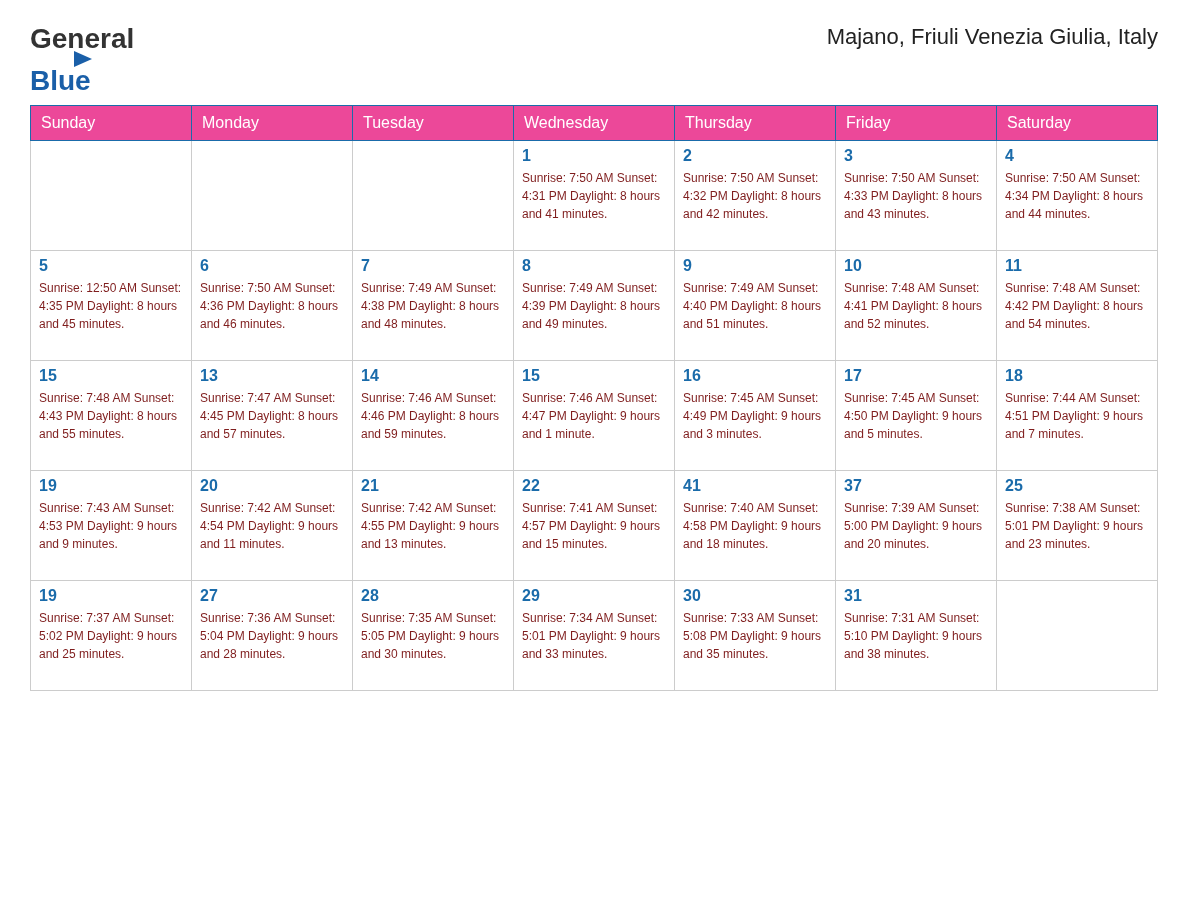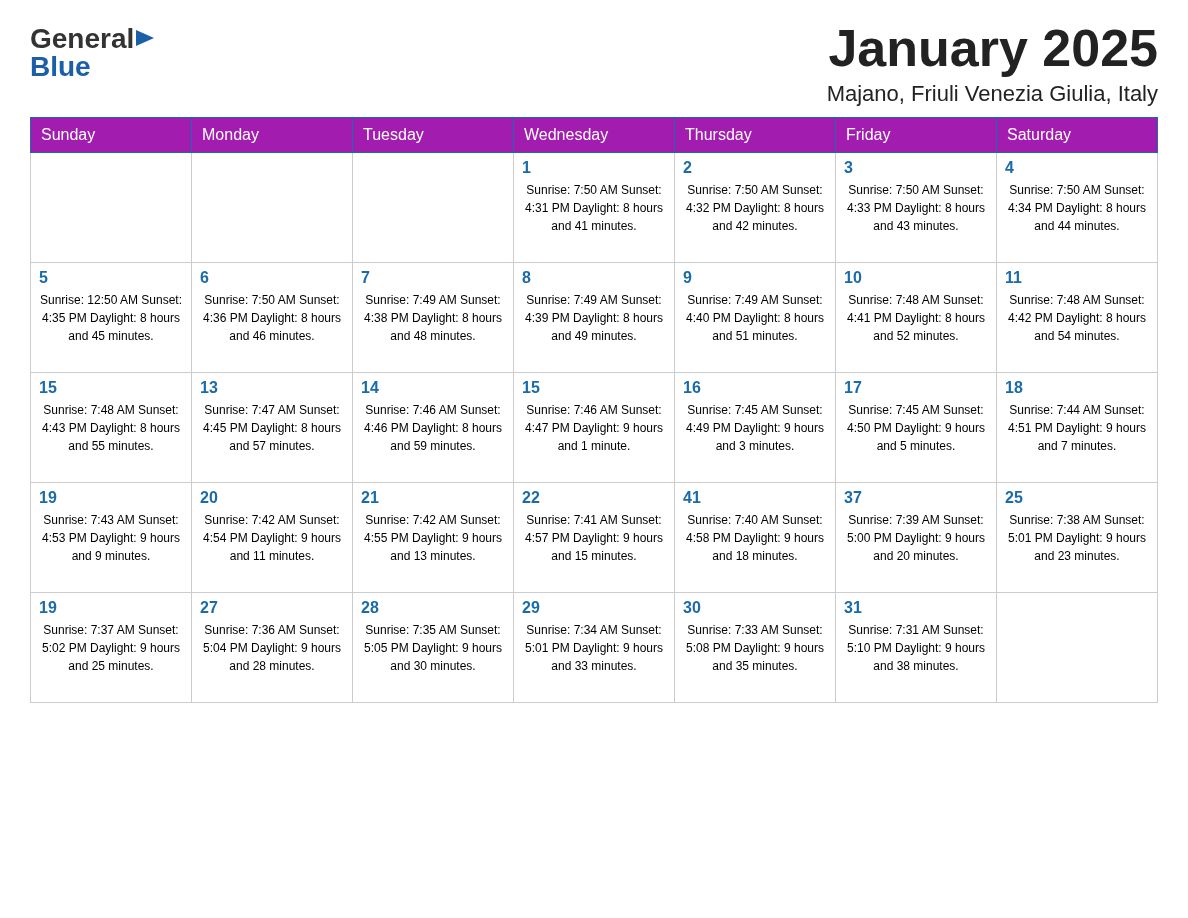--- a/index.html
+++ b/index.html
@@ -30,20 +30,21 @@
     }
     .logo-text-blue {
       font-size: 28px;
       font-weight: bold;
       color: #1a5fa8;
       line-height: 1;
     }
     .logo-row {
       display: flex;
       align-items: center;
+      flex-direction: column;
     }
     .title-section {
       text-align: right;
     }
     .month-title {
       font-size: 52px;
       font-weight: bold;
       color: #222;
       line-height: 1.1;
     }
@@ -51,21 +52,21 @@
       font-size: 22px;
       color: #222;
       margin-top: 4px;
     }
     .calendar-table {
       width: 100%;
       border-collapse: collapse;
       margin-top: 10px;
     }
     .calendar-table th {
-      background-color: #a21caf;
+      background-color: #ec4899;
       color: #fff;
       font-size: 16px;
       font-weight: normal;
       padding: 8px 10px;
       text-align: left;
       border: 1px solid #1a6baa;
     }
     .calendar-table td {
       border: 1px solid #ccc;
       vertical-align: top;
@@ -75,43 +76,41 @@
     }
     .day-number {
       font-size: 16px;
       font-weight: bold;
       color: #1a6baa;
       display: block;
       margin-bottom: 4px;
     }
     .day-info {
       font-size: 12px;
-      color: #000000;
+      color: #7f1d1d;
       line-height: 1.5;
-      text-align: center;
     }
     .empty-cell {
       background: #fff;
     }
   </style>
 </head>
 <body>
 
 <div class="header">
   <div class="logo">
     <div class="logo-row">
       <span class="logo-text-general">General</span>
       <svg width="18" height="16" viewBox="0 0 18 16" style="margin-left:2px;margin-top:-2px;">
         <polygon points="0,0 18,8 0,16" fill="#1a5fa8"></polygon>
       </svg>
     </div>
     <span class="logo-text-blue">Blue</span>
   </div>
   <div class="title-section">
-    <div class="month-title">January 2025</div>
     <div class="location-title">Majano, Friuli Venezia Giulia, Italy</div>
   </div>
 </div>
 
 <table class="calendar-table">
   <thead>
     <tr>
     <th>Sunday</th>
         <th>Monday</th>
         <th>Tuesday</th>

